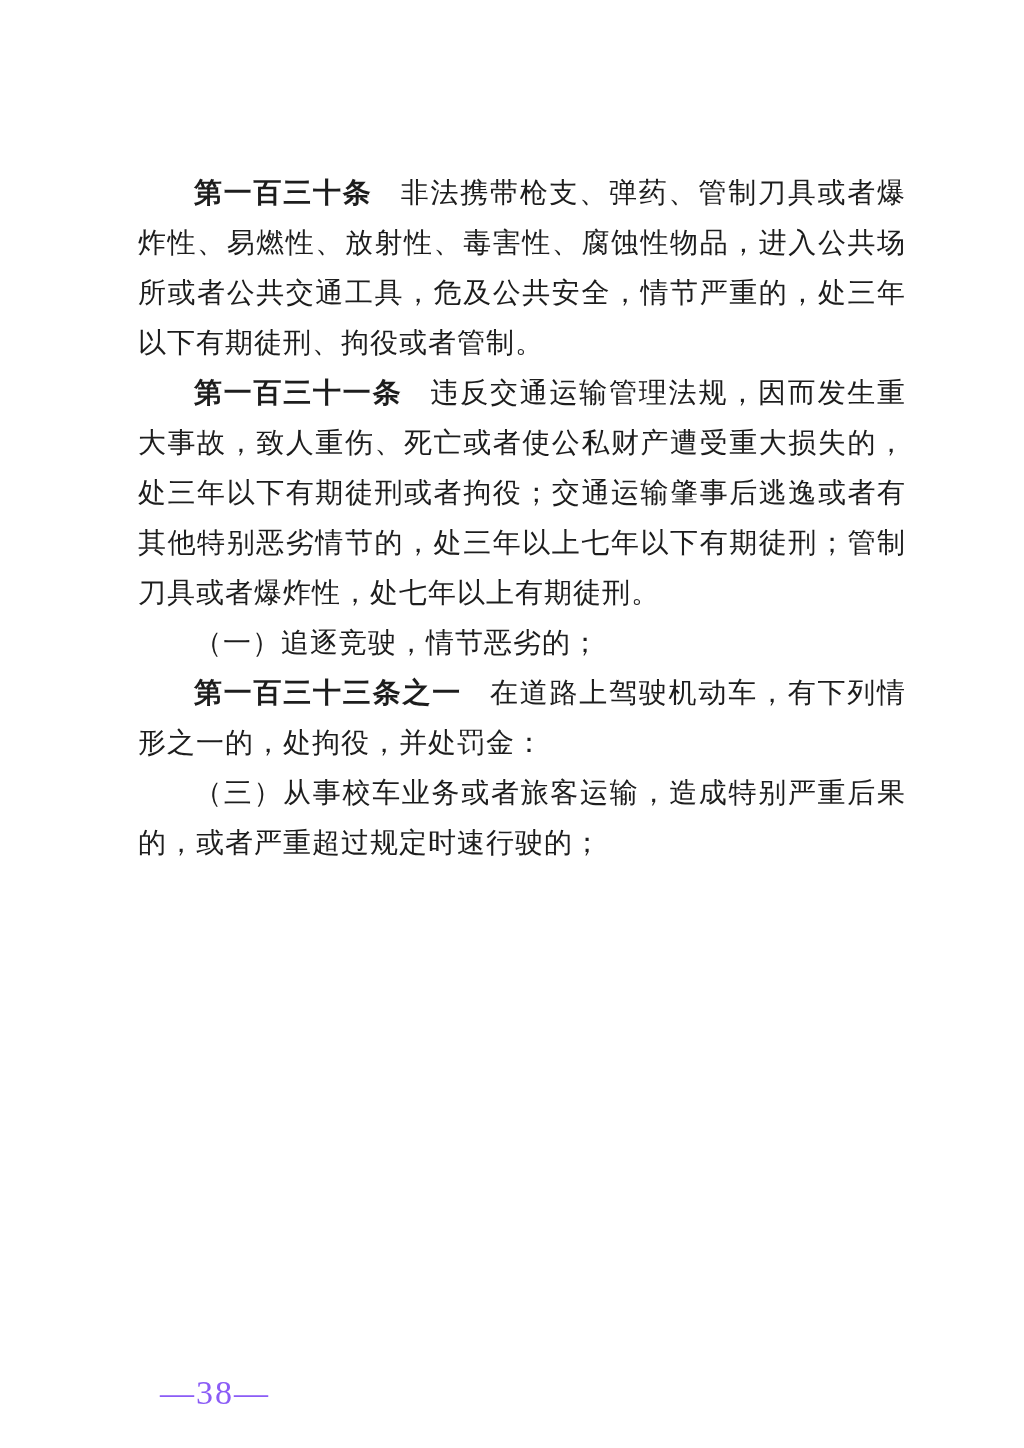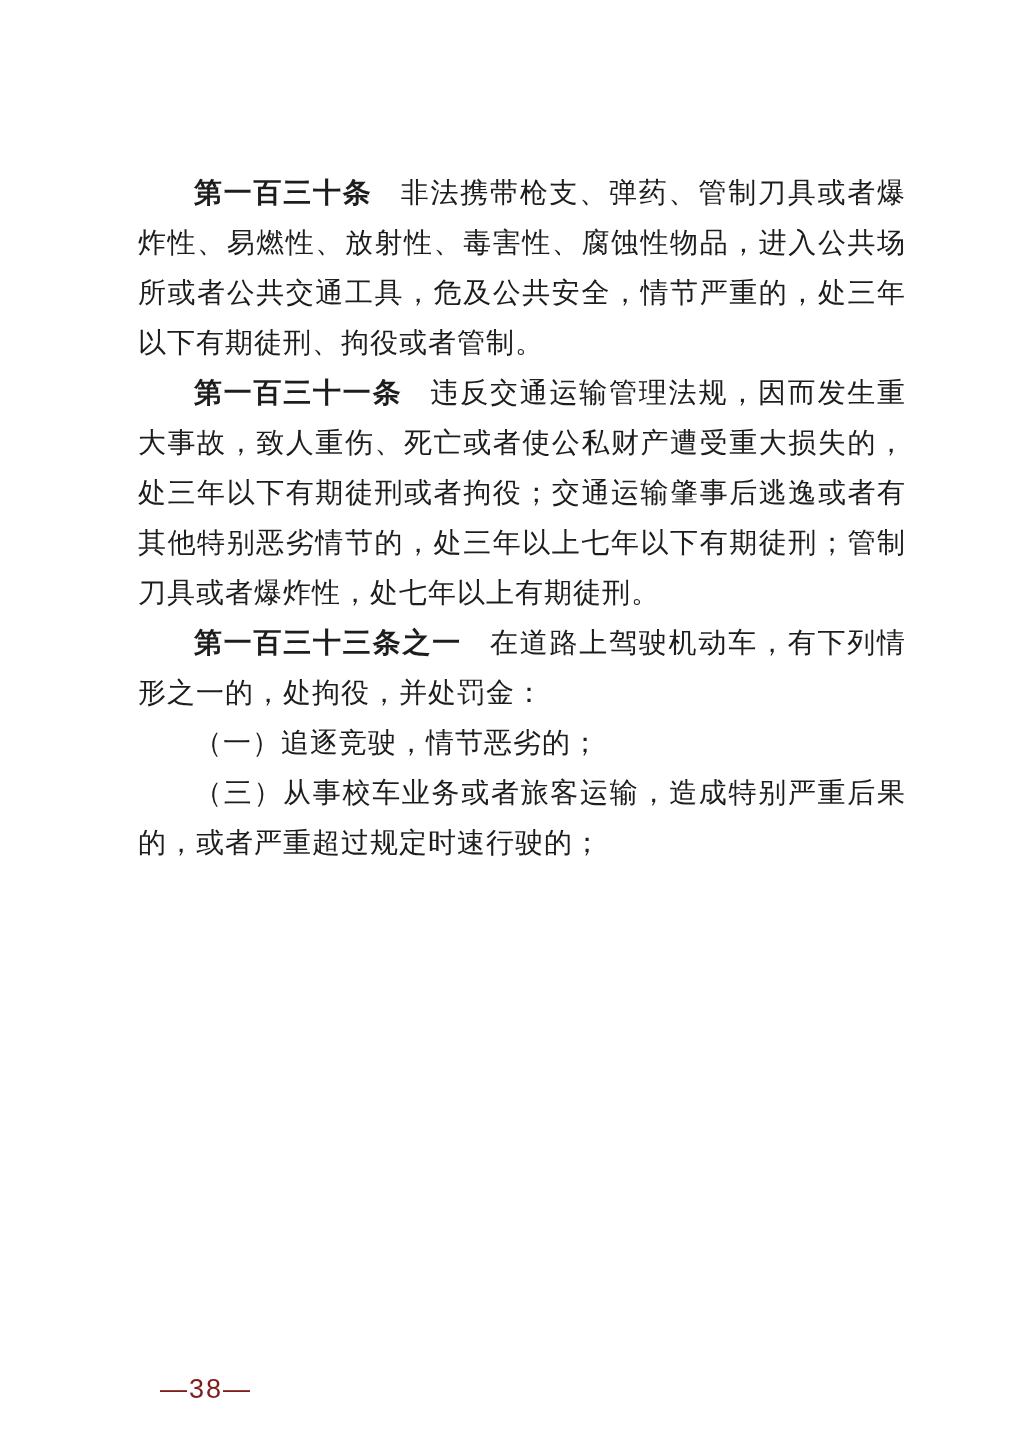--- a/index.html
+++ b/index.html
@@ -37,42 +37,42 @@
     font-family: Liberation Serif, serif;
     font-weight: bold;
     margin-right: 28px;
   }
   .footer {
     position: absolute;
     left: 160px;
     top: 1374px;
   }
   .page-number {
-    font-size: 27px;
+    font-size: 34px;
     letter-spacing: 2px;
-    color: #7f1d1d;
-    font-family: Liberation Sans, sans-serif;
+    color: #8b5cf6;
+    font-family: Liberation Serif, serif;
   }
 </style>
 </head>
 <body>
 
 <div class="page">
   <main class="content">
 
 
     <p class="para indent"><b class="lead">第一百三十条</b><span>非法携带枪支、弹药、管制刀具或者爆炸性、易燃性、放射性、毒害性、腐蚀性物品，进入公共场所或者公共交通工具，危及公共安全，情节严重的，处三年以下有期徒刑、拘役或者管制。</span></p>
 
 
 
     <p class="para indent"><b class="lead">第一百三十一条</b><span>违反交通运输管理法规，因而发生重大事故，致人重伤、死亡或者使公私财产遭受重大损失的，处三年以下有期徒刑或者拘役；交通运输肇事后逃逸或者有其他特别恶劣情节的，处三年以上七年以下有期徒刑；管制刀具或者爆炸性，处七年以上有期徒刑。</span></p>
 
+    <p class="para indent"><span>（一）追逐竞驶，情节恶劣的；</span></p>
+
     <p class="para indent"><b class="lead">第一百三十三条之一</b><span>在道路上驾驶机动车，有下列情形之一的，处拘役，并处罚金：</span></p>
-
-    <p class="para indent"><span>（一）追逐竞驶，情节恶劣的；</span></p>
 
 
     <p class="para indent"><span>（三）从事校车业务或者旅客运输，造成特别严重后果的，或者严重超过规定时速行驶的；</span></p>
 
   </main>
 
   <footer class="footer">
     <span class="page-number">—38—</span>
   </footer>
 </div>

